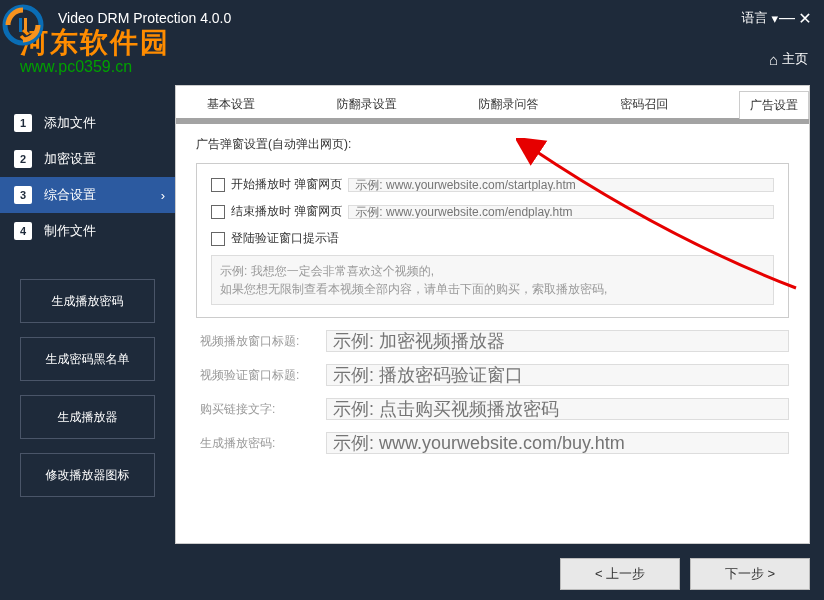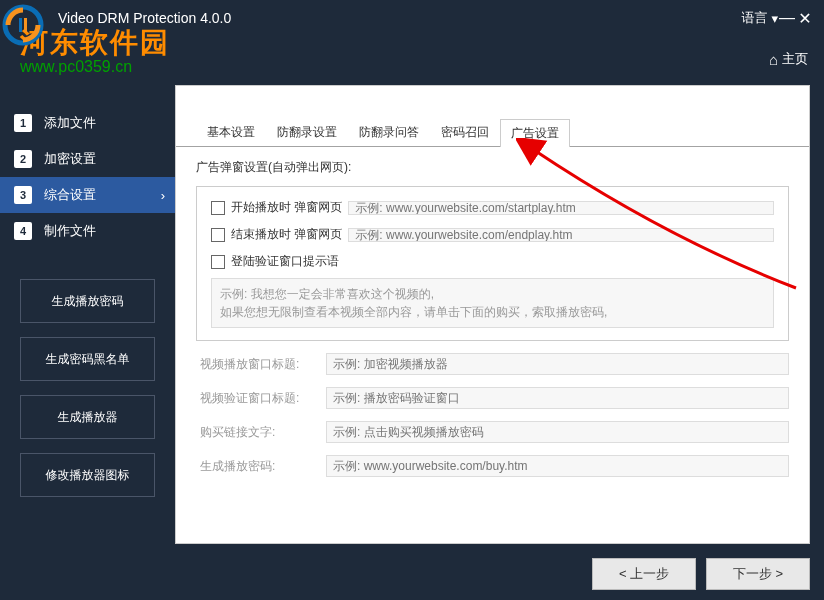--- a/index.html
+++ b/index.html
@@ -25,45 +25,45 @@
     .side-item { height: 36px; display: flex; align-items: center; padding-left: 14px; color: #fff; font-size: 13px; cursor: pointer; gap: 12px; }
     .side-item.active { background: #2c5aa0; }
     .side-num { width: 18px; height: 18px; background: #fff; color: #1e2a3a; font-size: 11px; display: flex; align-items: center; justify-content: center; border-radius: 2px; font-weight: bold; }
     .side-item.active .chevron { margin-left: auto; margin-right: 10px; }
     
     .side-buttons { margin-top: 30px; display: flex; flex-direction: column; gap: 14px; padding: 0 20px; }
     .side-btn { height: 44px; background: transparent; border: 1px solid #4a5568; color: #fff; font-size: 12px; cursor: pointer; }
     
     .main { flex: 1; background: #fff; margin-right: 14px; margin-bottom: 56px; border: 1px solid #ccc; position: relative; }
     
-    .tabs { display: flex; border-bottom: 1px solid #a3a3a3; padding-top: 32px; padding-left: 20px; }
+    .tabs { display: flex; border-bottom: 6px solid #a3a3a3; padding-top: 4px; padding-left: 20px; justify-content: space-between; }
     .tab { padding: 5px 10px; font-size: 12px; cursor: pointer; border: 1px solid transparent; border-bottom: none; color: #333; }
     .tab.active { border-color: #ccc; background: #fff; position: relative; top: 1px; }
     
     .panel { padding: 12px 20px 0 20px; }
     .section-title { font-size: 12px; color: #333; margin-bottom: 10px; }
     
     .fieldset { border: 1px solid #ccc; padding: 12px 14px; margin-bottom: 8px; }
     
     .row { display: flex; align-items: center; margin-bottom: 10px; gap: 6px; }
     .row:last-child { margin-bottom: 0; }
     .cb { width: 14px; height: 14px; border: 1px solid #666; cursor: pointer; }
     .row-label { font-size: 12px; color: #333; white-space: nowrap; }
     .row-input { flex: 1; height: 14px; background: #f7f7f7; border: 1px solid #ddd; font-size: 12px; padding: 0 6px; color: #999; }
     
     .hint-box { background: #f7f7f7; border: 1px solid #ddd; padding: 6px 8px; font-size: 12px; color: #999; line-height: 1.5; margin-top: 6px; }
     
     .form-row { display: flex; align-items: center; margin-top: 12px; gap: 16px; padding-left: 4px; }
     .form-label { font-size: 12px; color: #999; width: 110px; }
-    .form-input { flex: 1; height: 22px; background: #f7f7f7; border: 1px solid #ddd; font-size: 12px; padding: 0 6px; color: #999; }
+    .form-input { flex: 1; height: 22px; background: #f7f7f7; border: 1px solid #ddd; font-size: 18px; padding: 0 6px; color: #999; }
     
     .arrow-overlay { position: absolute; pointer-events: none; z-index: 20; }
     
     .footer { position: absolute; bottom: 10px; right: 14px; display: flex; gap: 10px; }
-    .nav-btn { width: 104px; height: 32px; background: #e8e8e8; border: 1px solid #bbb; font-size: 13px; cursor: pointer; color: #333; }
+    .nav-btn { width: 120px; height: 32px; background: #e8e8e8; border: 1px solid #bbb; font-size: 13px; cursor: pointer; color: #333; }
   </style>
 </head>
 <body>
 
 <div class="titlebar">
   <svg class="logo-circle" viewBox="0 0 42 42">
     <circle cx="21" cy="21" r="18" fill="none" stroke="#0a6db5" stroke-width="5"></circle>
     <path d="M 6 21 A 15 15 0 0 1 21 6" fill="none" stroke="#f7931e" stroke-width="5"></path>
     <path d="M 36 21 A 15 15 0 0 1 21 36" fill="none" stroke="#f7931e" stroke-width="5"></path>
     <rect x="17" y="14" width="3" height="14" fill="#0a6db5"></rect>

